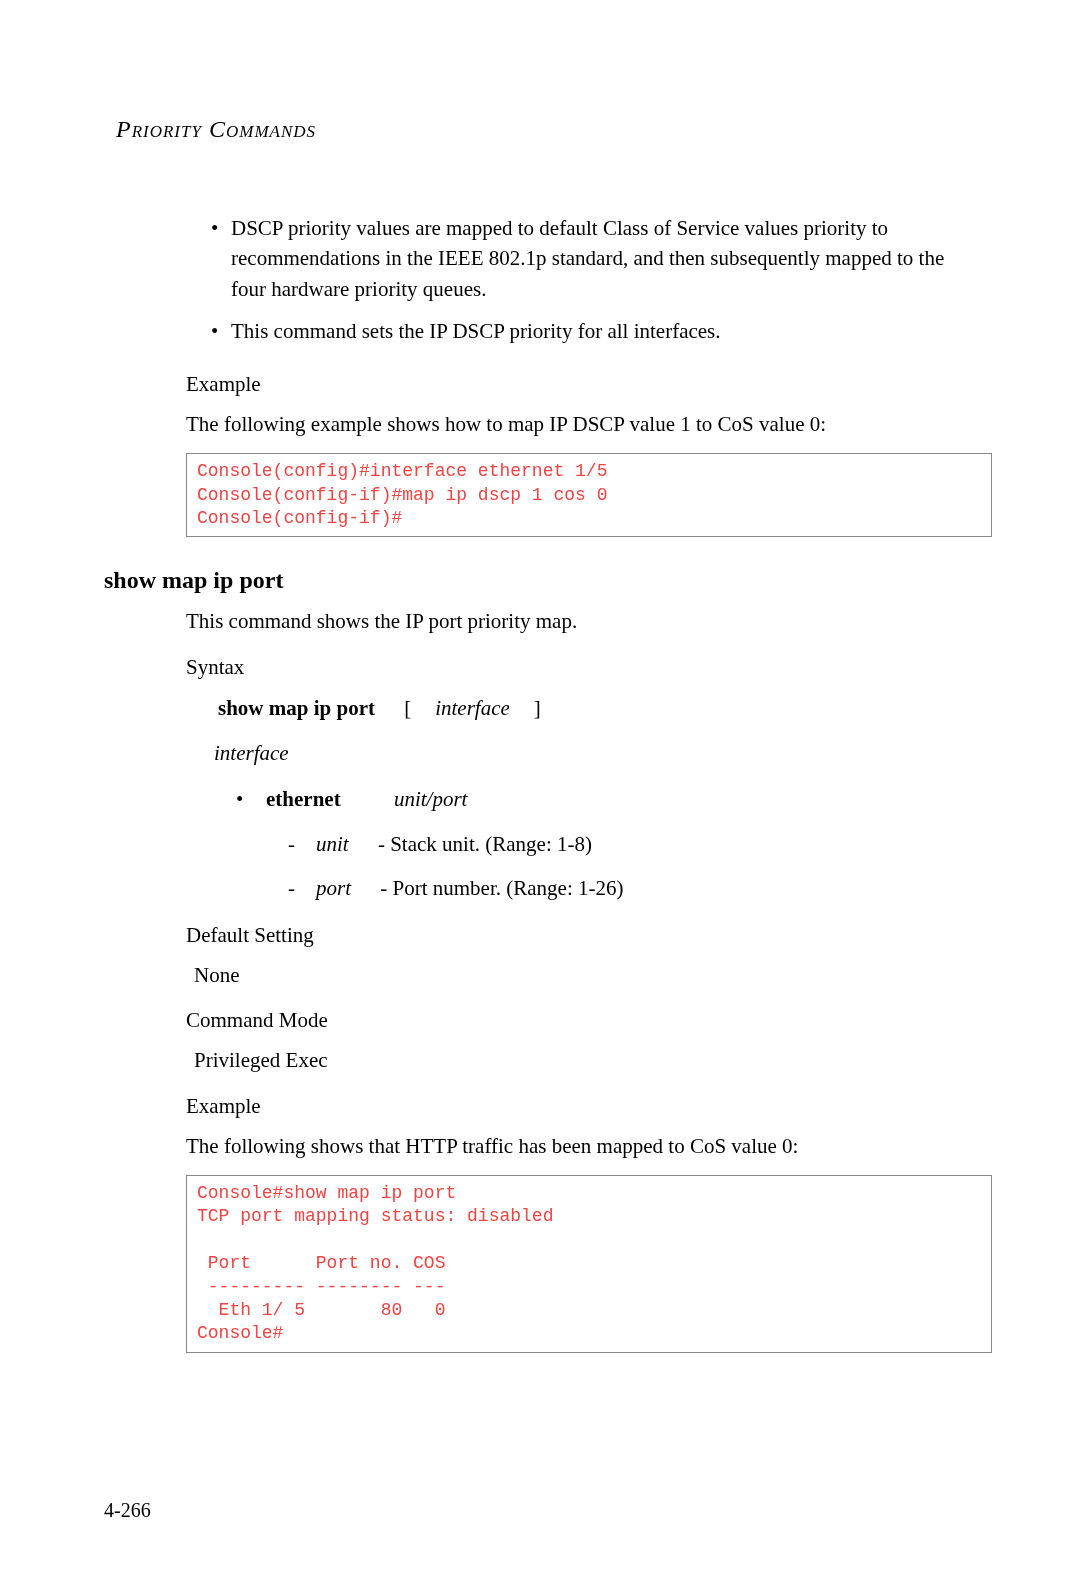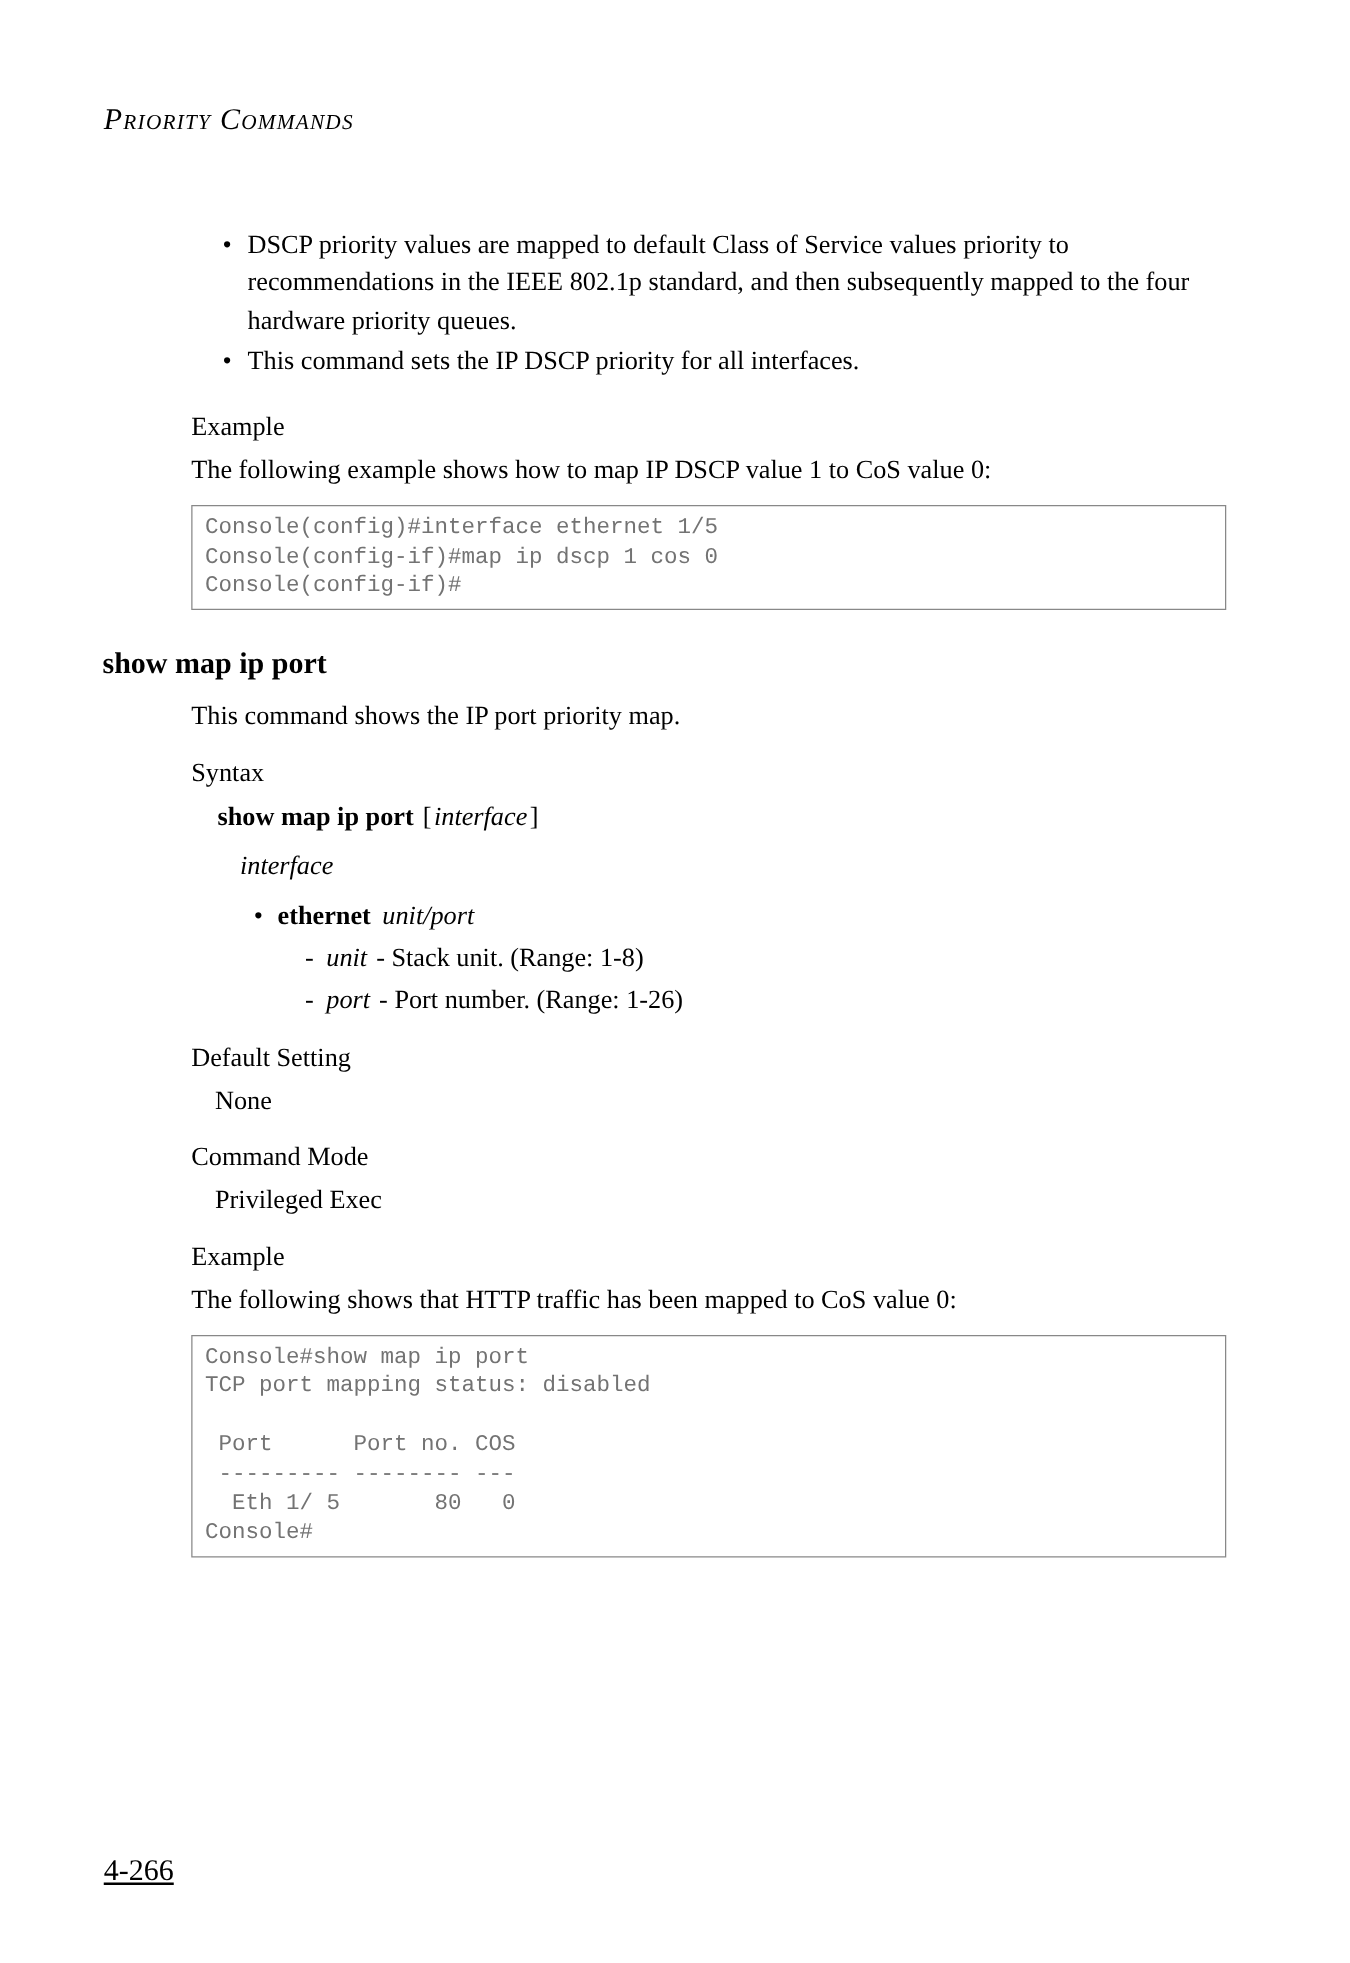--- a/index.html
+++ b/index.html
@@ -1,15 +1,15 @@
 <!DOCTYPE html>
 <html><head>
   <meta charset="utf-8">
   <style>
-    * { margin: 1px; padding: 0; box-sizing: border-box; }
+    * { margin: 12px; padding: 0; box-sizing: border-box; }
     body {
       width: 1080px;
       height: 1570px;
       background: #fff;
       font-family: Georgia, 'Times New Roman', serif;
       color: #000;
       padding: 80px 80px 40px 80px;
       position: relative;
     }
     .header-title {
@@ -53,21 +53,21 @@
       margin-bottom: 14px;
     }
     .code-block {
       border: 1px solid #888;
       padding: 6px 10px;
       font-family: 'Courier New', monospace;
       font-size: 18px;
       line-height: 1.3;
       white-space: pre;
       margin-bottom: 30px;
-      color: #737373;
+      color: #ef4444;
     }
     .cmd-title {
       font-weight: bold;
       font-size: 24px;
       margin-left: 0;
       margin-top: 20px;
       margin-bottom: 12px;
     }
     .syntax-block {
       margin-left: 20px;
@@ -105,23 +105,22 @@
       line-height: 1.55;
     }
     .dash-bullets li::before {
       content: "-";
       position: absolute;
       left: 0;
     }
     .page-num {
       position: absolute;
       bottom: 60px;
-      left: 80px;
-      font-size: 24px;
-      text-decoration: underline;
+      left: 68px;
+      font-size: 20px;
     }
   </style>
 </head>
 <body>
 
 <div class="header-title">Priority Commands</div>
 
 <div class="content">
 
   <ul class="bullets">

